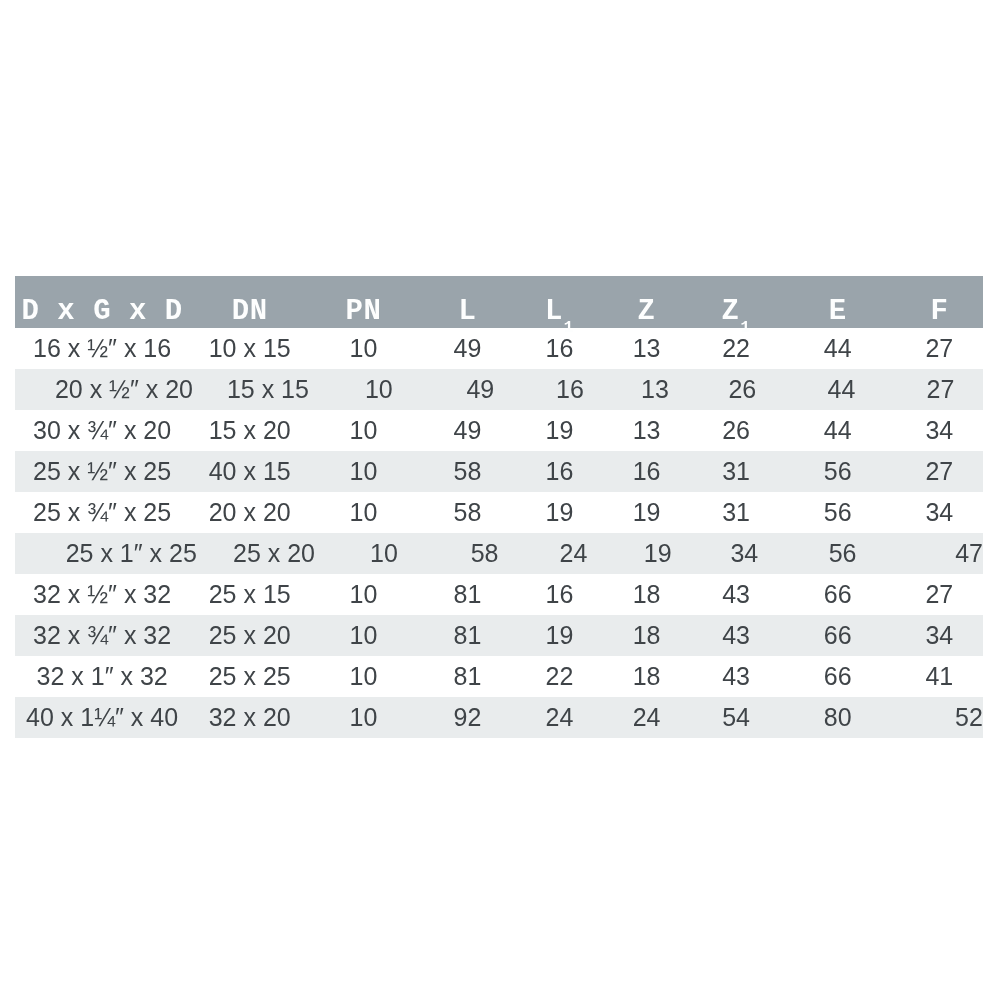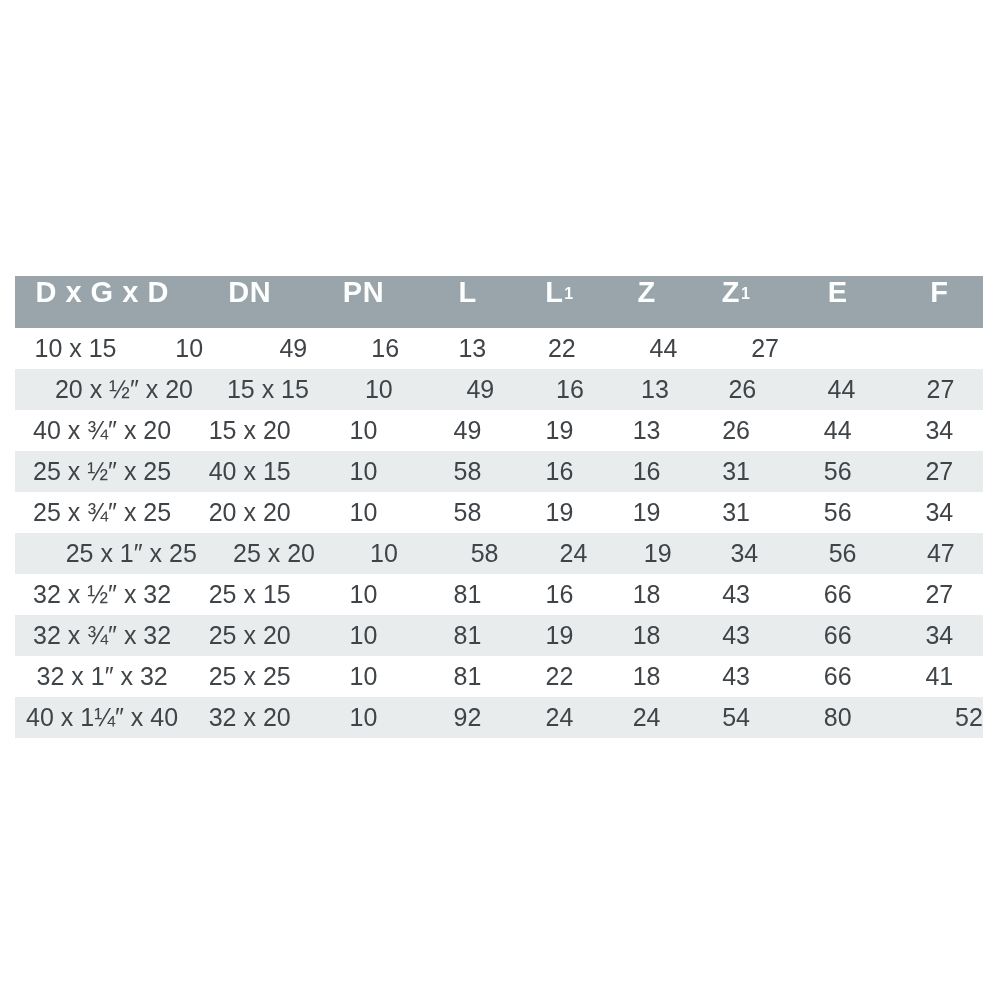--- a/index.html
+++ b/index.html
@@ -34,23 +34,24 @@
     display:flex;
     height:52px;
     background:var(--header-bg);
     color:var(--header-text);
     font-weight:bold;
     font-size:29px;
   }
   .hcell{
     display:flex;
     justify-content:center;
-    align-items:flex-start;
+    align-items:flex-end;
     letter-spacing:0.5px;
     white-space:nowrap;
+    font-family:Liberation Mono, monospace;
   }
   .hsub{
     position:relative;
     top:9px;
     font-size:16px;
     margin-left:1px;
   }
   .row{
     display:flex;
     height:41px;
@@ -98,20 +99,21 @@
         </div>
         <div class="hcell" style="width: 12%;">
           <span>E</span>
         </div>
         <div class="hcell" style="width: 9%;">
           <span>F</span>
         </div>
       </div>
     <div id="tbody">
         <div class="row">
+          <div class="cell" style="width: 18%;">16 x ½″ x 16</div>
           <div class="cell" style="width: 12.5%;">10 x 15</div>
           <div class="cell" style="width: 11%;">10</div>
           <div class="cell" style="width: 10.5%;">49</div>
           <div class="cell" style="width: 8.5%;">16</div>
           <div class="cell" style="width: 9.5%;">13</div>
           <div class="cell" style="width: 9%;">22</div>
           <div class="cell" style="width: 12%;">44</div>
           <div class="cell" style="width: 9%;">27</div>
         </div>
         <div class="row alt">
@@ -119,21 +121,21 @@
           <div class="cell" style="width: 12.5%;">15 x 15</div>
           <div class="cell" style="width: 11%;">10</div>
           <div class="cell" style="width: 10.5%;">49</div>
           <div class="cell" style="width: 8.5%;">16</div>
           <div class="cell" style="width: 9.5%;">13</div>
           <div class="cell" style="width: 9%;">26</div>
           <div class="cell" style="width: 12%;">44</div>
           <div class="cell" style="width: 9%;">27</div>
         </div>
         <div class="row">
-          <div class="cell" style="width: 18%;">40 x ¾″ x 20</div>
+          <div class="cell" style="width: 18%;">30 x ¾″ x 20</div>
           <div class="cell" style="width: 12.5%;">15 x 20</div>
           <div class="cell" style="width: 11%;">10</div>
           <div class="cell" style="width: 10.5%;">49</div>
           <div class="cell" style="width: 8.5%;">19</div>
           <div class="cell" style="width: 9.5%;">13</div>
           <div class="cell" style="width: 9%;">26</div>
           <div class="cell" style="width: 12%;">44</div>
           <div class="cell" style="width: 9%;">34</div>
         </div>
         <div class="row alt">
@@ -160,21 +162,21 @@
         </div>
         <div class="row alt">
           <div class="cell" style="width: 18%; padding-left: 32px;">25 x 1″ x 25</div>
           <div class="cell" style="width: 12.5%;">25 x 20</div>
           <div class="cell" style="width: 11%;">10</div>
           <div class="cell" style="width: 10.5%;">58</div>
           <div class="cell" style="width: 8.5%;">24</div>
           <div class="cell" style="width: 9.5%;">19</div>
           <div class="cell" style="width: 9%;">34</div>
           <div class="cell" style="width: 12%;">56</div>
-          <div class="cell" style="width: 9%;">47</div>
+          <div class="cell" style="width: 9%; text-align: right;">47</div>
         </div>
         <div class="row">
           <div class="cell" style="width: 18%;">32 x ½″ x 32</div>
           <div class="cell" style="width: 12.5%;">25 x 15</div>
           <div class="cell" style="width: 11%;">10</div>
           <div class="cell" style="width: 10.5%;">81</div>
           <div class="cell" style="width: 8.5%;">16</div>
           <div class="cell" style="width: 9.5%;">18</div>
           <div class="cell" style="width: 9%;">43</div>
           <div class="cell" style="width: 12%;">66</div>

